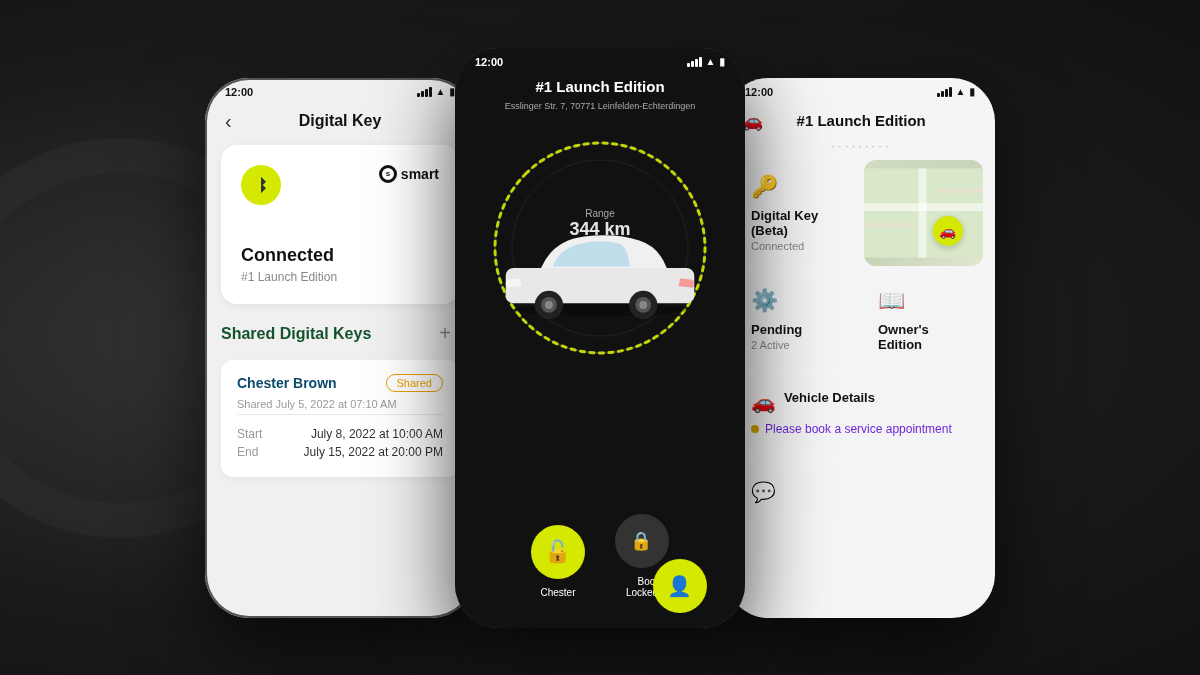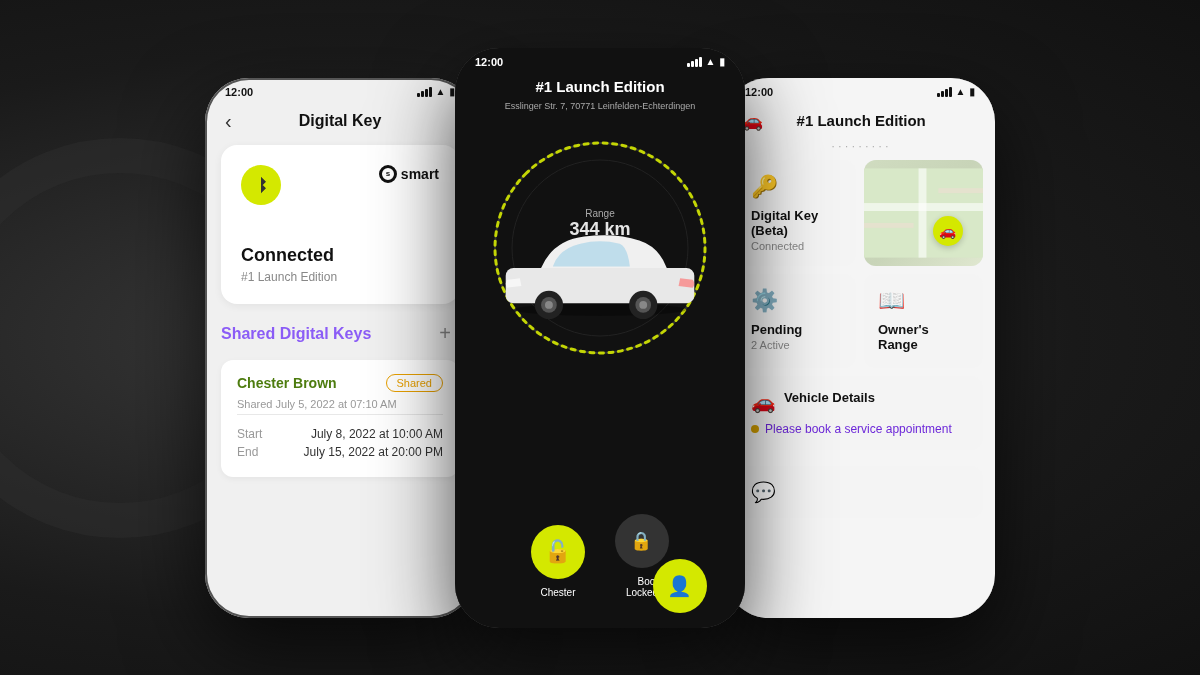--- a/index.html
+++ b/index.html
@@ -197,21 +197,21 @@
     }
     .shared-keys-header {
       display: flex;
       justify-content: space-between;
       align-items: center;
       margin-bottom: 12px;
     }
     .shared-keys-title {
       font-size: 16px;
       font-weight: 600;
-      color: #8b5cf6;
+      color: #14532d;
     }
     .add-btn {
       font-size: 20px;
       color: #888;
       width: 28px;
       height: 28px;
       display: flex;
       align-items: center;
       justify-content: center;
       cursor: pointer;
@@ -226,21 +226,21 @@
 
     .shared-key-top {
       display: flex;
       justify-content: space-between;
       align-items: center;
       margin-bottom: 6px;
     }
     .shared-key-name {
       font-size: 14px;
       font-weight: 600;
-      color: #4d7c0f;
+      color: #0c4a6e;
     }
     .pending-badge {
       background: transparent;
       border: 1.5px solid #e8a000;
       border-radius: 12px;
       padding: 2px 10px;
       font-size: 11px;
       color: #e8a000;
       font-weight: 500;
     }
@@ -709,21 +709,21 @@
           </div>
 
           <div class="grid-card">
             <div class="card-icon">⚙️</div>
             <div class="card-title">Pending</div>
             <div class="card-subtitle">2 Active</div>
           </div>
 
           <div class="grid-card">
             <div class="card-icon">📖</div>
-            <div class="card-title">Owner's Range</div>
+            <div class="card-title">Owner's Edition</div>
           </div>
 
         </div>
 
         <div class="wide-card">
           <div style="display:flex;align-items:center;gap:8px;margin-bottom:8px">
             <span style="font-size:20px;color:#555">🚗</span>
             <span class="vehicle-details-title">Vehicle Details</span>
           </div>
           <div class="service-alert">

